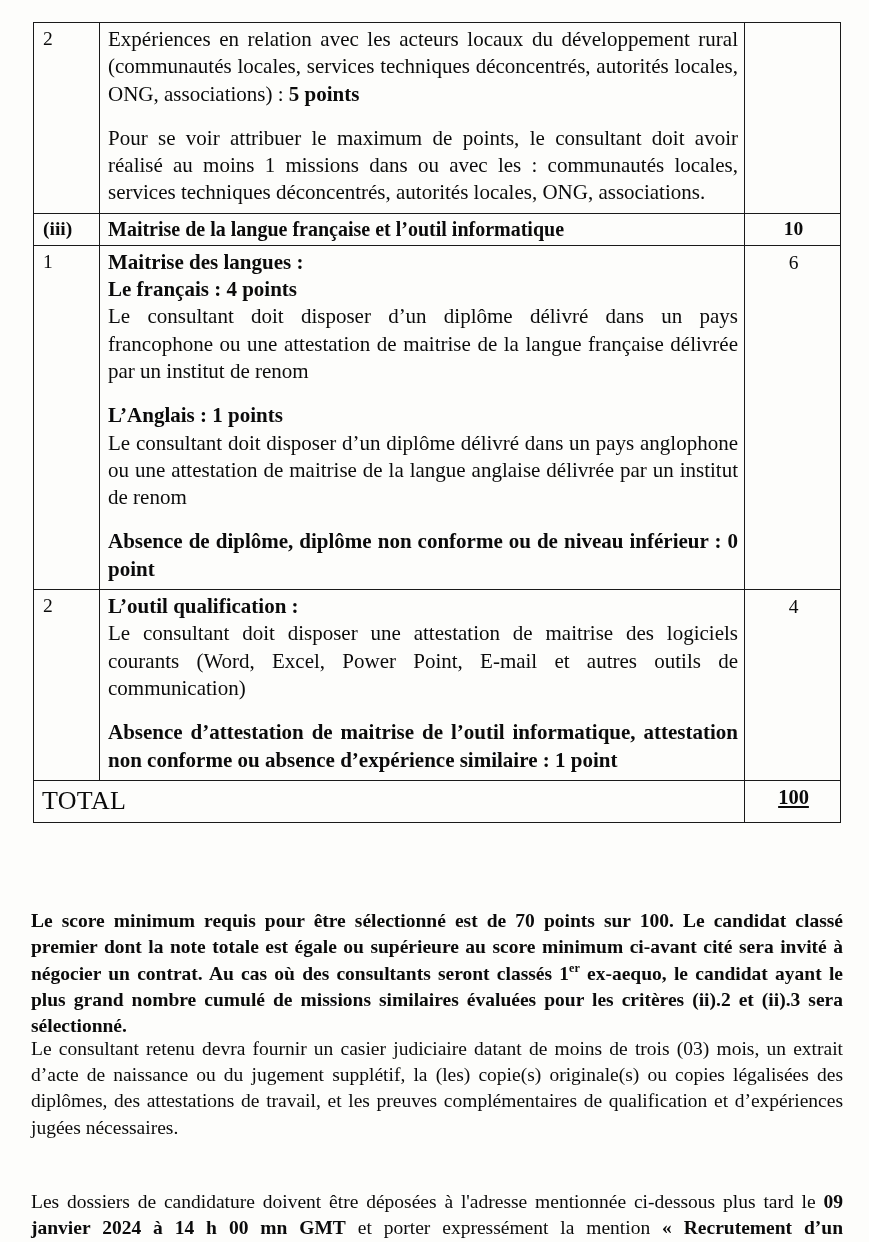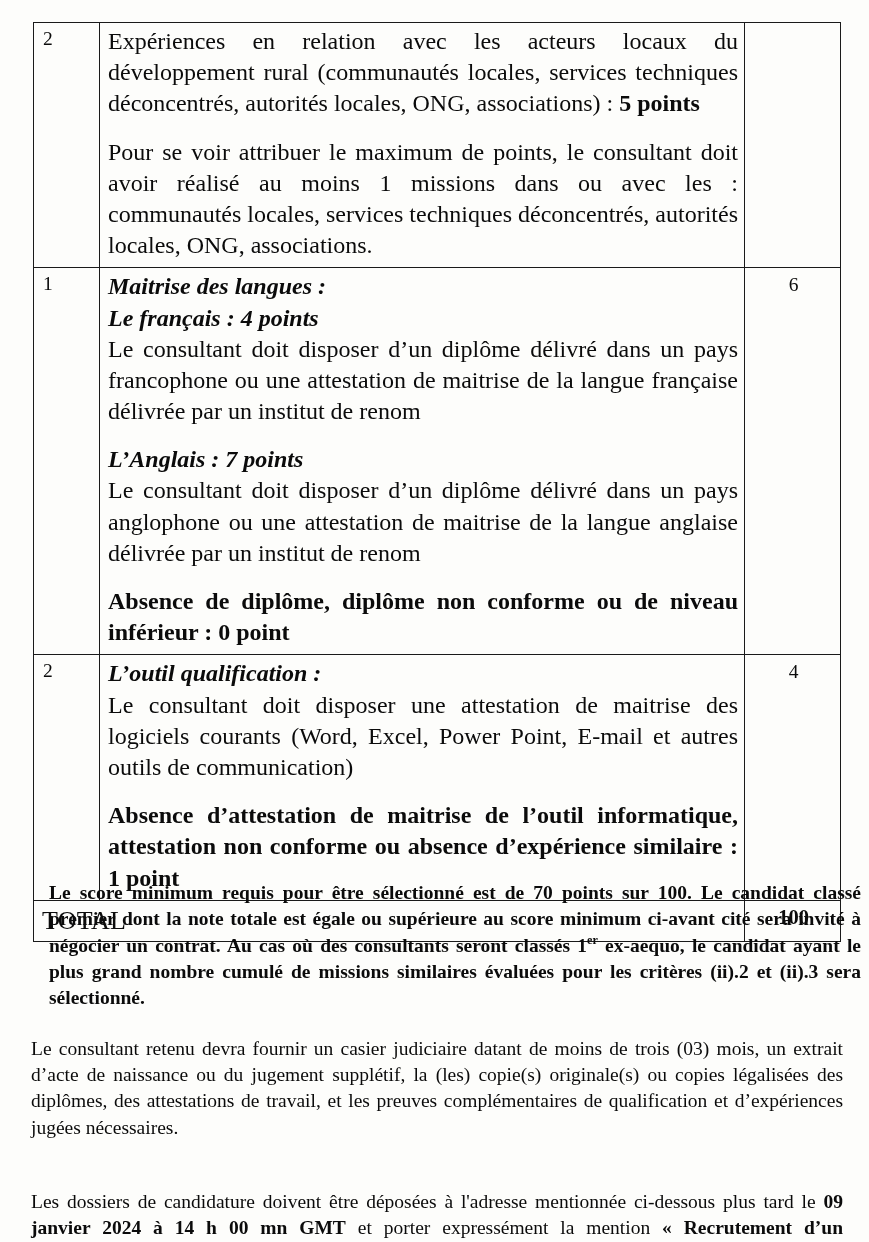--- a/index.html
+++ b/index.html
@@ -31,21 +31,21 @@
     left: 33px;
     top: 22px;
     width: 807px;
     border-collapse: collapse;
     table-layout: fixed;
   }
   .crit-table td {
     border: 1px solid #1a1a1a;
     vertical-align: top;
     padding: 3px 6px 6px 8px;
-    font-size: 24px;
+    font-size: 21px;
     line-height: 1.30;
   }
   col.c-num   { width: 66px; }
   col.c-body  { width: 645px; }
   col.c-score { width: 96px; }
 
   td.num {
     text-align: left;
     padding-left: 9px;
     font-size: 19.5px;
@@ -55,21 +55,21 @@
     padding-top: 4px;
     font-size: 19.5px;
   }
   .b { font-weight: bold; }
   .just {
     text-align: justify;
     text-align-last: left;
     hyphens: none;
   }
   .gap { height: 17px; }
-  .line { display: block; font-style: italic; }
+  .line { display: block; }
 
   tr.section td {
     padding-top: 2px;
     padding-bottom: 3px;
   }
   tr.section td.num,
   tr.section td.score {
     font-weight: bold;
   }
   tr.section td.body {
@@ -81,34 +81,35 @@
     padding-bottom: 4px;
   }
   td.total-label {
     font-size: 26px;
     letter-spacing: 0.3px;
   }
   td.total-score {
     text-align: center;
     font-weight: bold;
     font-size: 20.5px;
+    text-decoration: underline;
   }
 
   
   .para {
     position: absolute;
     left: 31px;
     width: 812px;
     font-size: 19.5px;
     line-height: 1.345;
     text-align: justify;
     text-align-last: left;
   }
   .para.bold { font-weight: bold; }
-  .para.p1 { top: 880px; margin-left: 18px; }
+  .para.p1 { top: 908px; }
   .para.p2 { top: 1036px; }
   .para.p3 { top: 1189px; }
   sup { font-size: 0.62em; vertical-align: super; }
 </style>
 </head>
 <body>
 
 <div class="page">
 
   <table class="crit-table">
@@ -122,29 +123,34 @@
       <tr>
         <td class="num">2</td>
         <td class="body">
           <div class="just"><span>Expériences en relation avec les acteurs locaux du développement rural (communautés locales, services techniques déconcentrés, autorités locales, ONG, associations) : </span><span class="b">5 points</span></div>
           <div class="gap"></div>
           <div class="just">Pour se voir attribuer le maximum de points, le consultant doit avoir réalisé au moins 1 missions dans ou avec les : communautés locales, services techniques déconcentrés, autorités locales, ONG, associations.</div>
         </td>
         <td class="score"></td>
       </tr>
 
+      <tr class="section">
+        <td class="num">(iii)</td>
+        <td class="body">Maitrise de la langue française et l’outil informatique</td>
+        <td class="score">10</td>
+      </tr>
 
       <tr>
         <td class="num">1</td>
         <td class="body">
           <div class="b line">Maitrise des langues :</div>
           <div class="b line">Le français : 4 points</div>
           <div class="just">Le consultant doit disposer d’un diplôme délivré dans un pays francophone ou une attestation de maitrise de la langue française délivrée par un institut de renom</div>
           <div class="gap"></div>
-          <div class="b line">L’Anglais : 7 points</div>
+          <div class="b line">L’Anglais : 1 points</div>
           <div class="just">Le consultant doit disposer d’un diplôme délivré dans un pays anglophone ou une attestation de maitrise de la langue anglaise délivrée par un institut de renom</div>
           <div class="gap"></div>
           <div class="just b">Absence de diplôme, diplôme non conforme ou de niveau inférieur : 0 point</div>
         </td>
         <td class="score">6</td>
       </tr>
 
       <tr>
         <td class="num">2</td>
         <td class="body">

